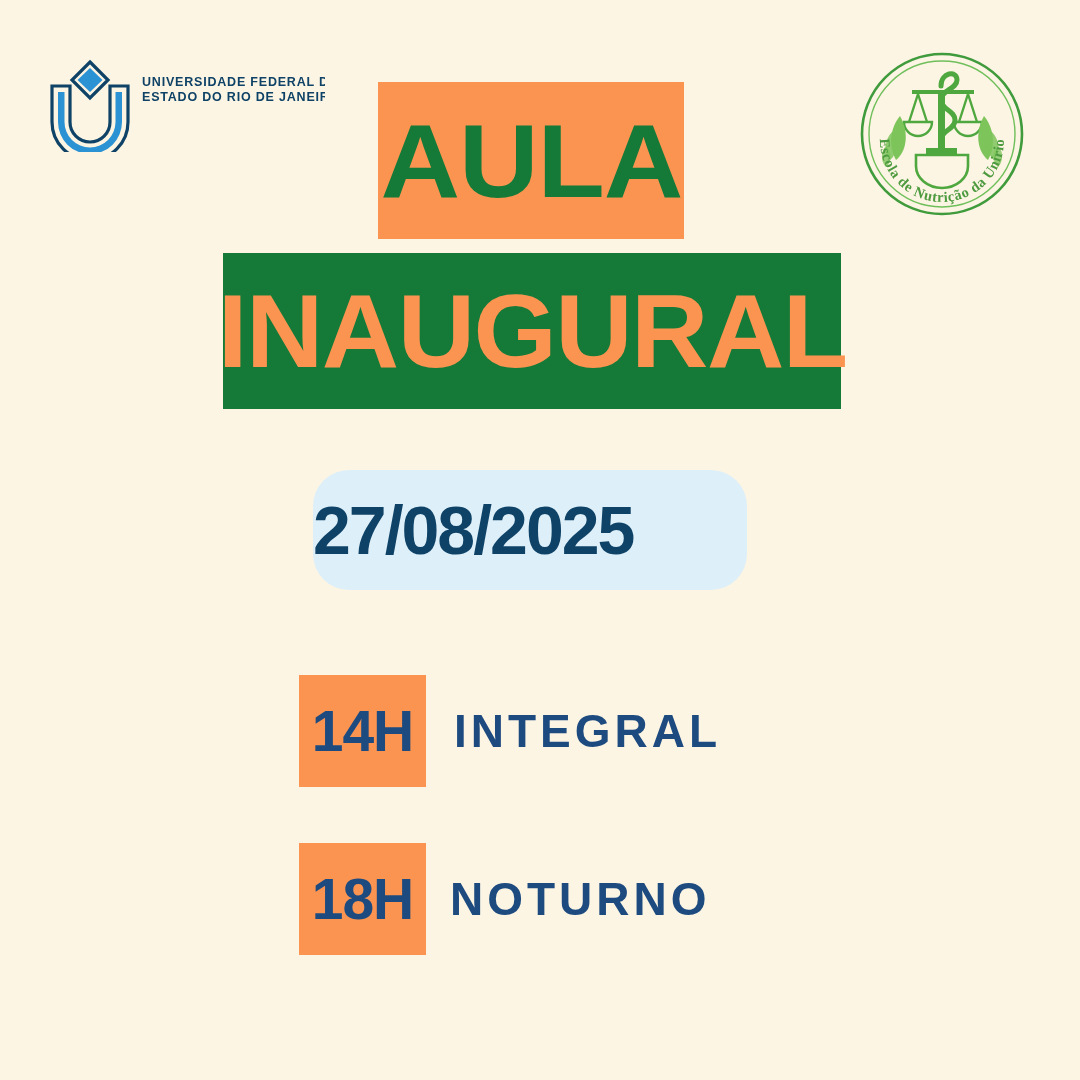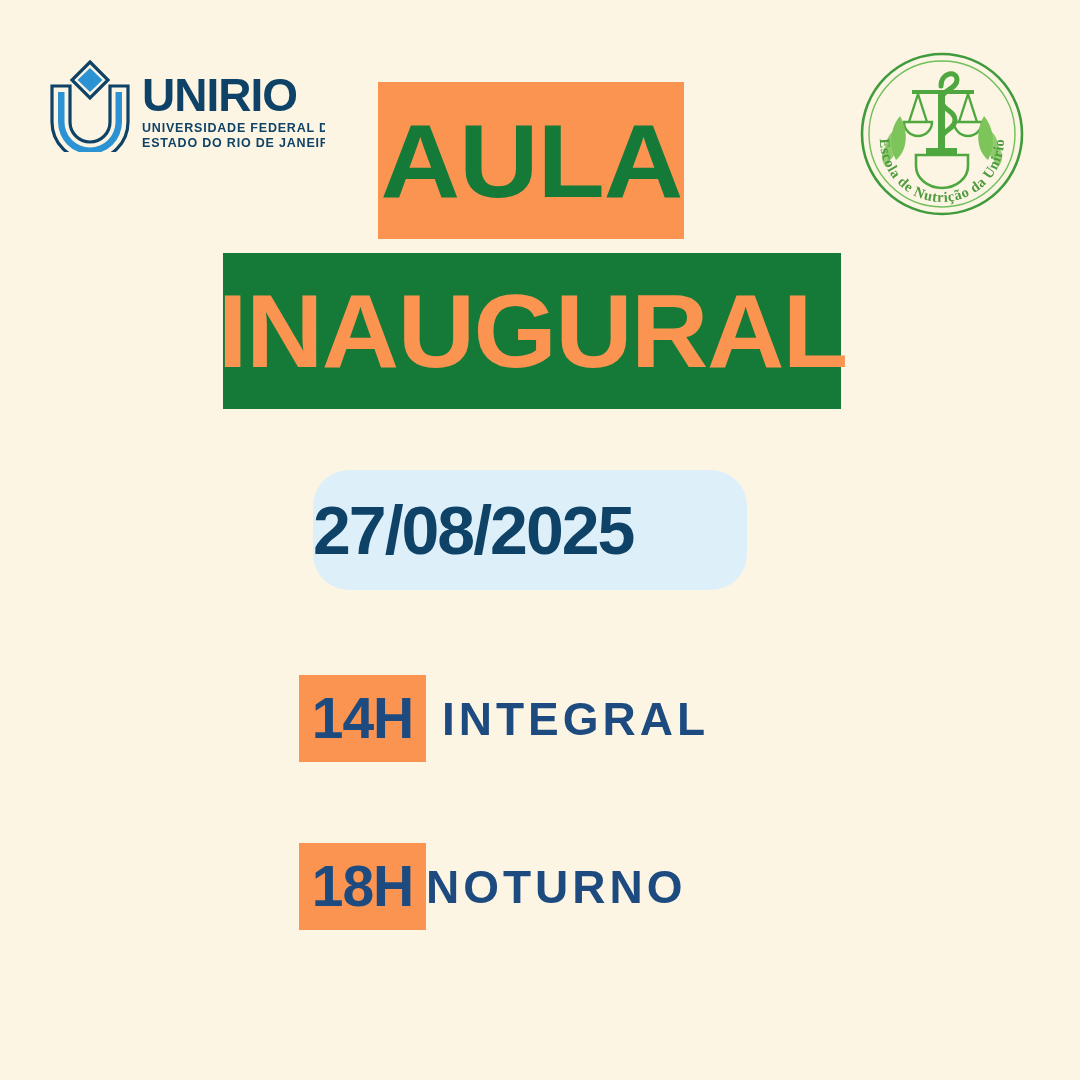--- a/index.html
+++ b/index.html
@@ -147,21 +147,21 @@
   .schedule-row {
     position: absolute;
     display: flex;
     align-items: center;
   }
   #row-integral { left: 299px; top: 675px; }
   #row-noturno  { left: 299px; top: 843px; align-items: center; }
 
   .time-chip {
     width: 127px;
-    height: 87px;
+    height: 112px;
     background: #FB9450;
     display: flex;
     align-items: center;
     justify-content: center;
   }
   .time-chip-text {
     font-family: "Liberation Sans", sans-serif;
     font-weight: bold;
     font-size: 57px;
     line-height: 57px;
@@ -169,22 +169,22 @@
     color: #1D4B80;
   }
   .shift-label {
     font-family: "Liberation Sans", sans-serif;
     font-weight: bold;
     font-size: 46px;
     line-height: 46px;
     letter-spacing: 4px;
     color: #1D4B80;
   }
-  #label-integral { margin-left: 16px; }
-  #label-noturno  { }
+  #label-integral { margin-left: 28px; }
+  #label-noturno  { margin-left: 24px; }
 </style>
 </head>
 <body>
 
 <div id="poster">
 
   <div id="unirio-logo">
     <div id="unirio-mark">
       <svg width="88" height="96" viewBox="0 0 88 96" xmlns="http://www.w3.org/2000/svg">
 
@@ -195,21 +195,20 @@
 
         <g fill="none" stroke="#0E4266" stroke-width="3.2">
           <path d="M6 30 L24 30 L24 66 A20 20 0 0 0 64 66 L64 30 L82 30 L82 66
                    A38 38 0 0 1 6 66 Z"></path>
         </g>
         <path d="M12 36 L18.5 36 L18.5 66 A25.5 25.5 0 0 0 69.5 66 L69.5 36 L76 36 L76 66
                  A32 32 0 0 1 12 66 Z" fill="#2B93D4"></path>
       </svg>
     </div>
     <div id="unirio-wordmark">
-      <div class="unirio-word">UNIRIO</div>
       <div id="unirio-sub-wrap">
         <div class="unirio-sub">UNIVERSIDADE FEDERAL DO</div>
         <div class="unirio-sub">ESTADO DO RIO DE JANEIRO</div>
       </div>
     </div>
   </div>
 
   <div id="nutricao-seal">
     <svg width="172" height="172" viewBox="0 0 172 172" xmlns="http://www.w3.org/2000/svg">
       <defs>

